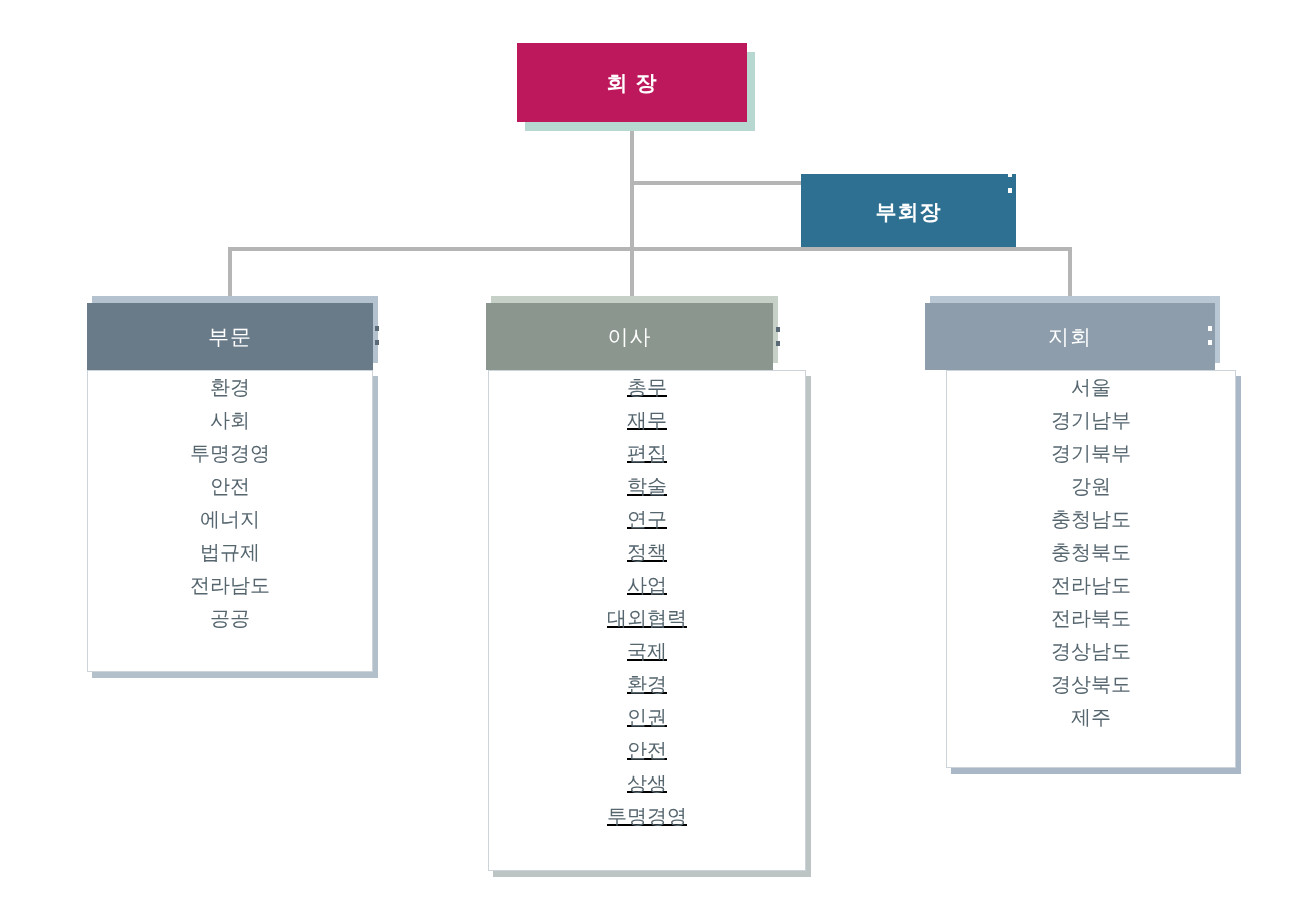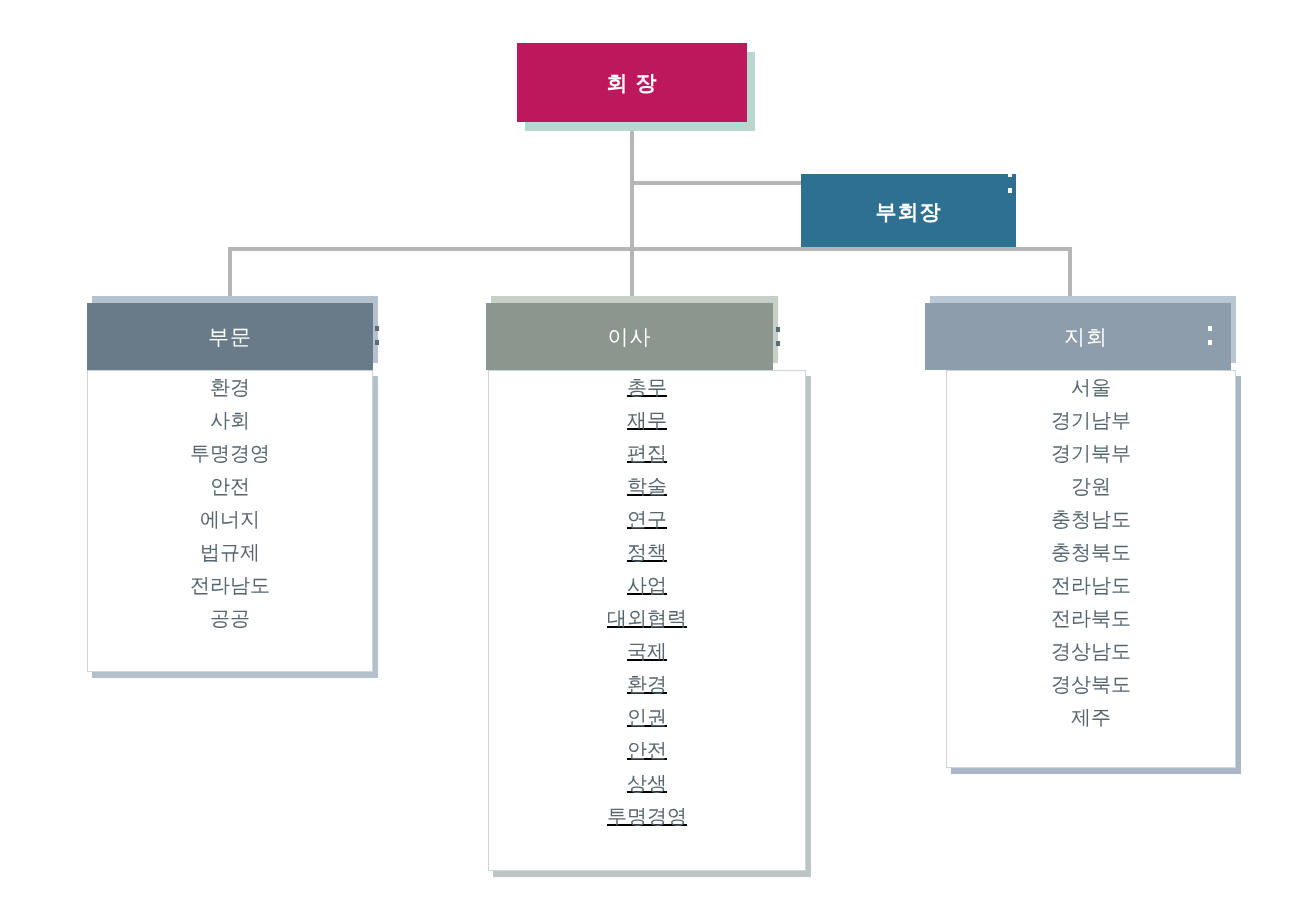--- a/index.html
+++ b/index.html
@@ -64,21 +64,20 @@
   }
   #directors-header{
     left:486px; top:303px; width:287px;
     background:#8b968e;
     box-shadow:5px -7px 0 #c6d0c6;
   }
   #branches-header{
     left:925px; top:303px; width:290px;
     background:#8e9dab;
     box-shadow:5px -7px 0 #b9c7d4;
-    padding-left:16px;
   }
 
   
   .col-body{
     position:absolute;
     background:#ffffff;
     border:1px solid #ccd4da;
     box-sizing:border-box;
     text-align:center;
   }

